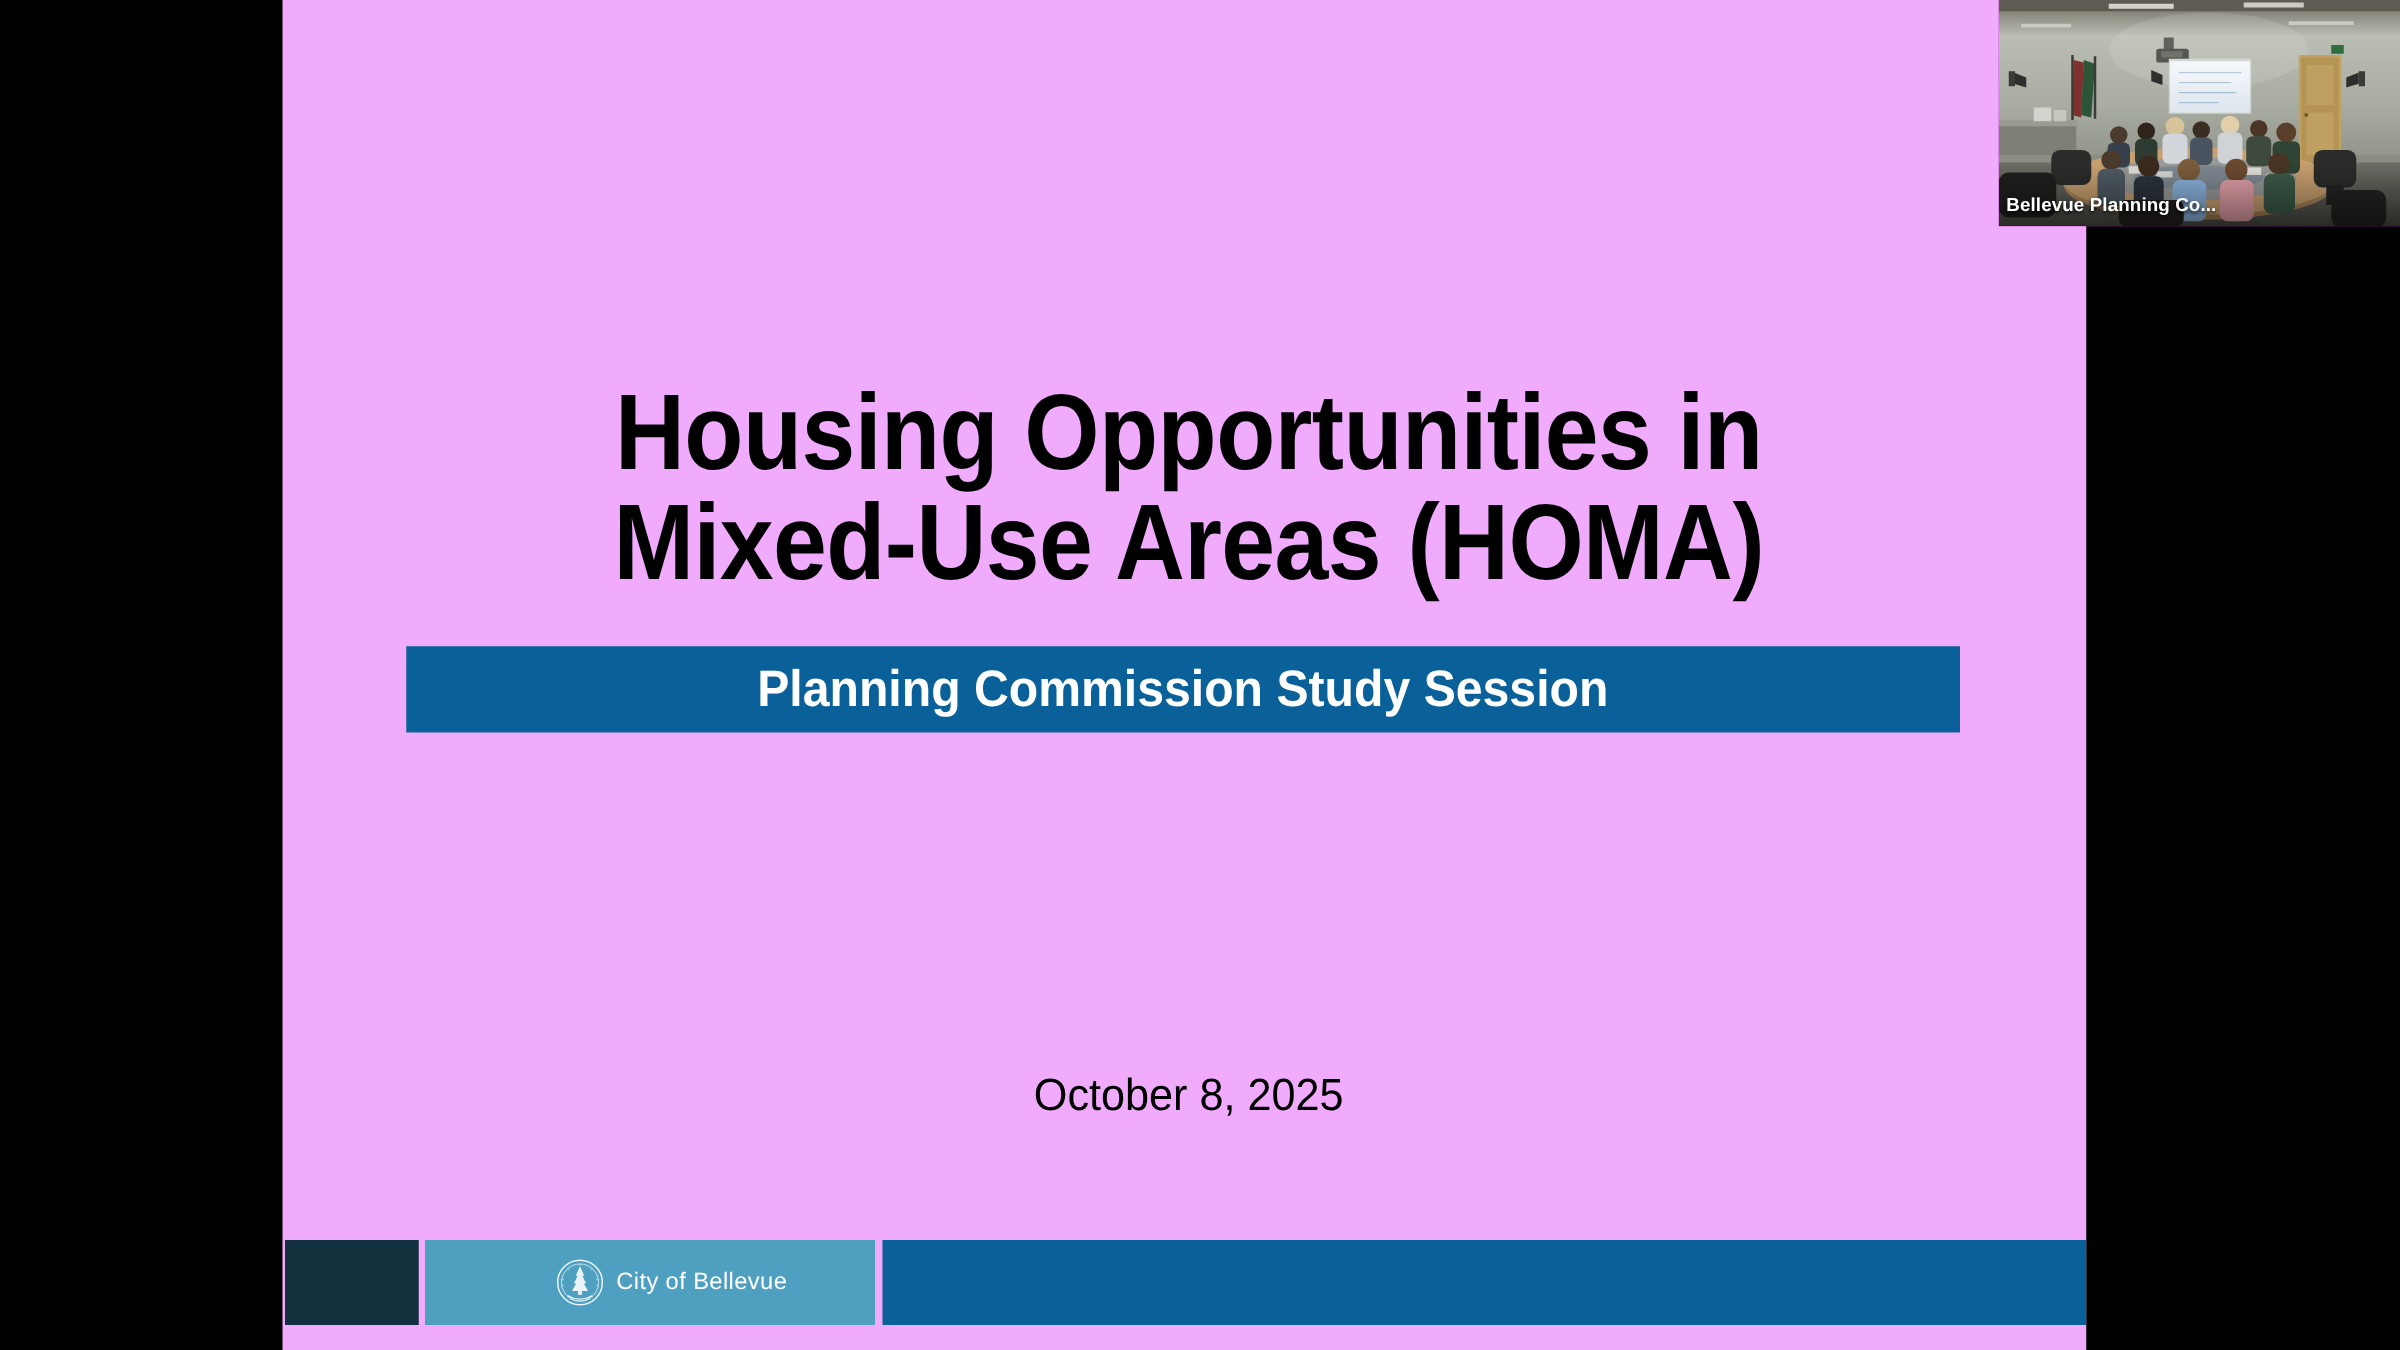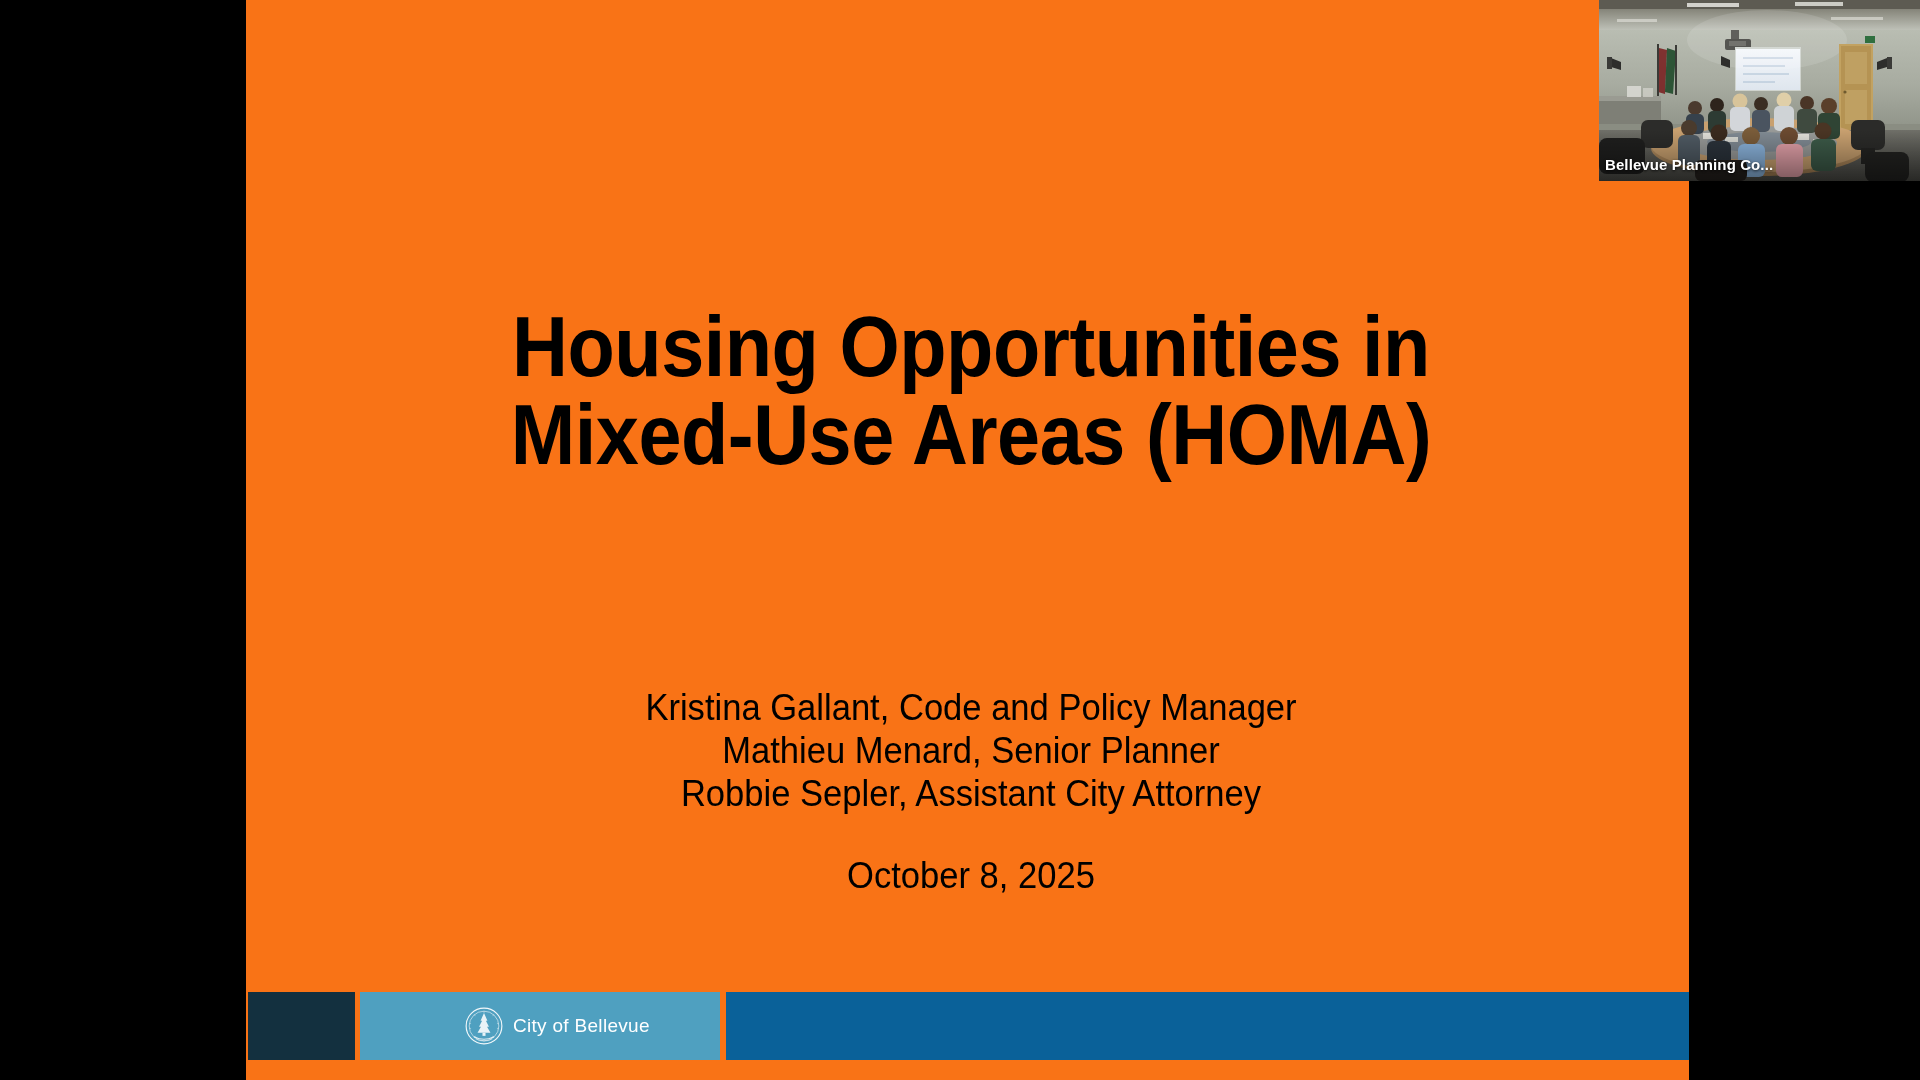--- a/index.html
+++ b/index.html
@@ -16,25 +16,25 @@
   #stage {
     position: relative;
     width: 1920px;
     height: 1080px;
     background: #000000;
   }
 
   
   #slide {
     position: absolute;
-    left: 246px;
+    left: 226px;
     top: 0px;
     width: 1443px;
     height: 1080px;
-    background: #f97316;
+    background: #f0abfc;
     overflow: hidden;
   }
 
   
   #slide-title {
     position: absolute;
     left: 60px;
     top: 244px;
     width: 1330px;
     text-align: center;
@@ -159,26 +159,24 @@
 </head>
 <body>
 
 <div id="stage">
 
   <div id="slide">
 
     <h1 id="slide-title">Housing Opportunities in
 Mixed-Use Areas (HOMA)</h1>
 
-
-    <div id="presenters">
-      <span class="line">Kristina Gallant, Code and Policy Manager</span>
-      <span class="line">Mathieu Menard, Senior Planner</span>
-      <span class="line">Robbie Sepler, Assistant City Attorney</span>
+    <div id="subtitle-bar">
+      <span id="subtitle-text">Planning Commission Study Session</span>
     </div>
+
 
     <div id="slide-date">October 8, 2025</div>
 
     <div id="footer">
       <div class="band" id="band-navy"></div>
       <div class="band" id="band-light">
         <div id="logo-group">
           <svg id="city-seal" viewBox="0 0 100 100">
             <circle cx="50" cy="50" r="47" fill="none" stroke="#ffffff" stroke-width="3"></circle>
             <circle cx="50" cy="50" r="39" fill="none" stroke="#ffffff" stroke-width="1.6"></circle>

